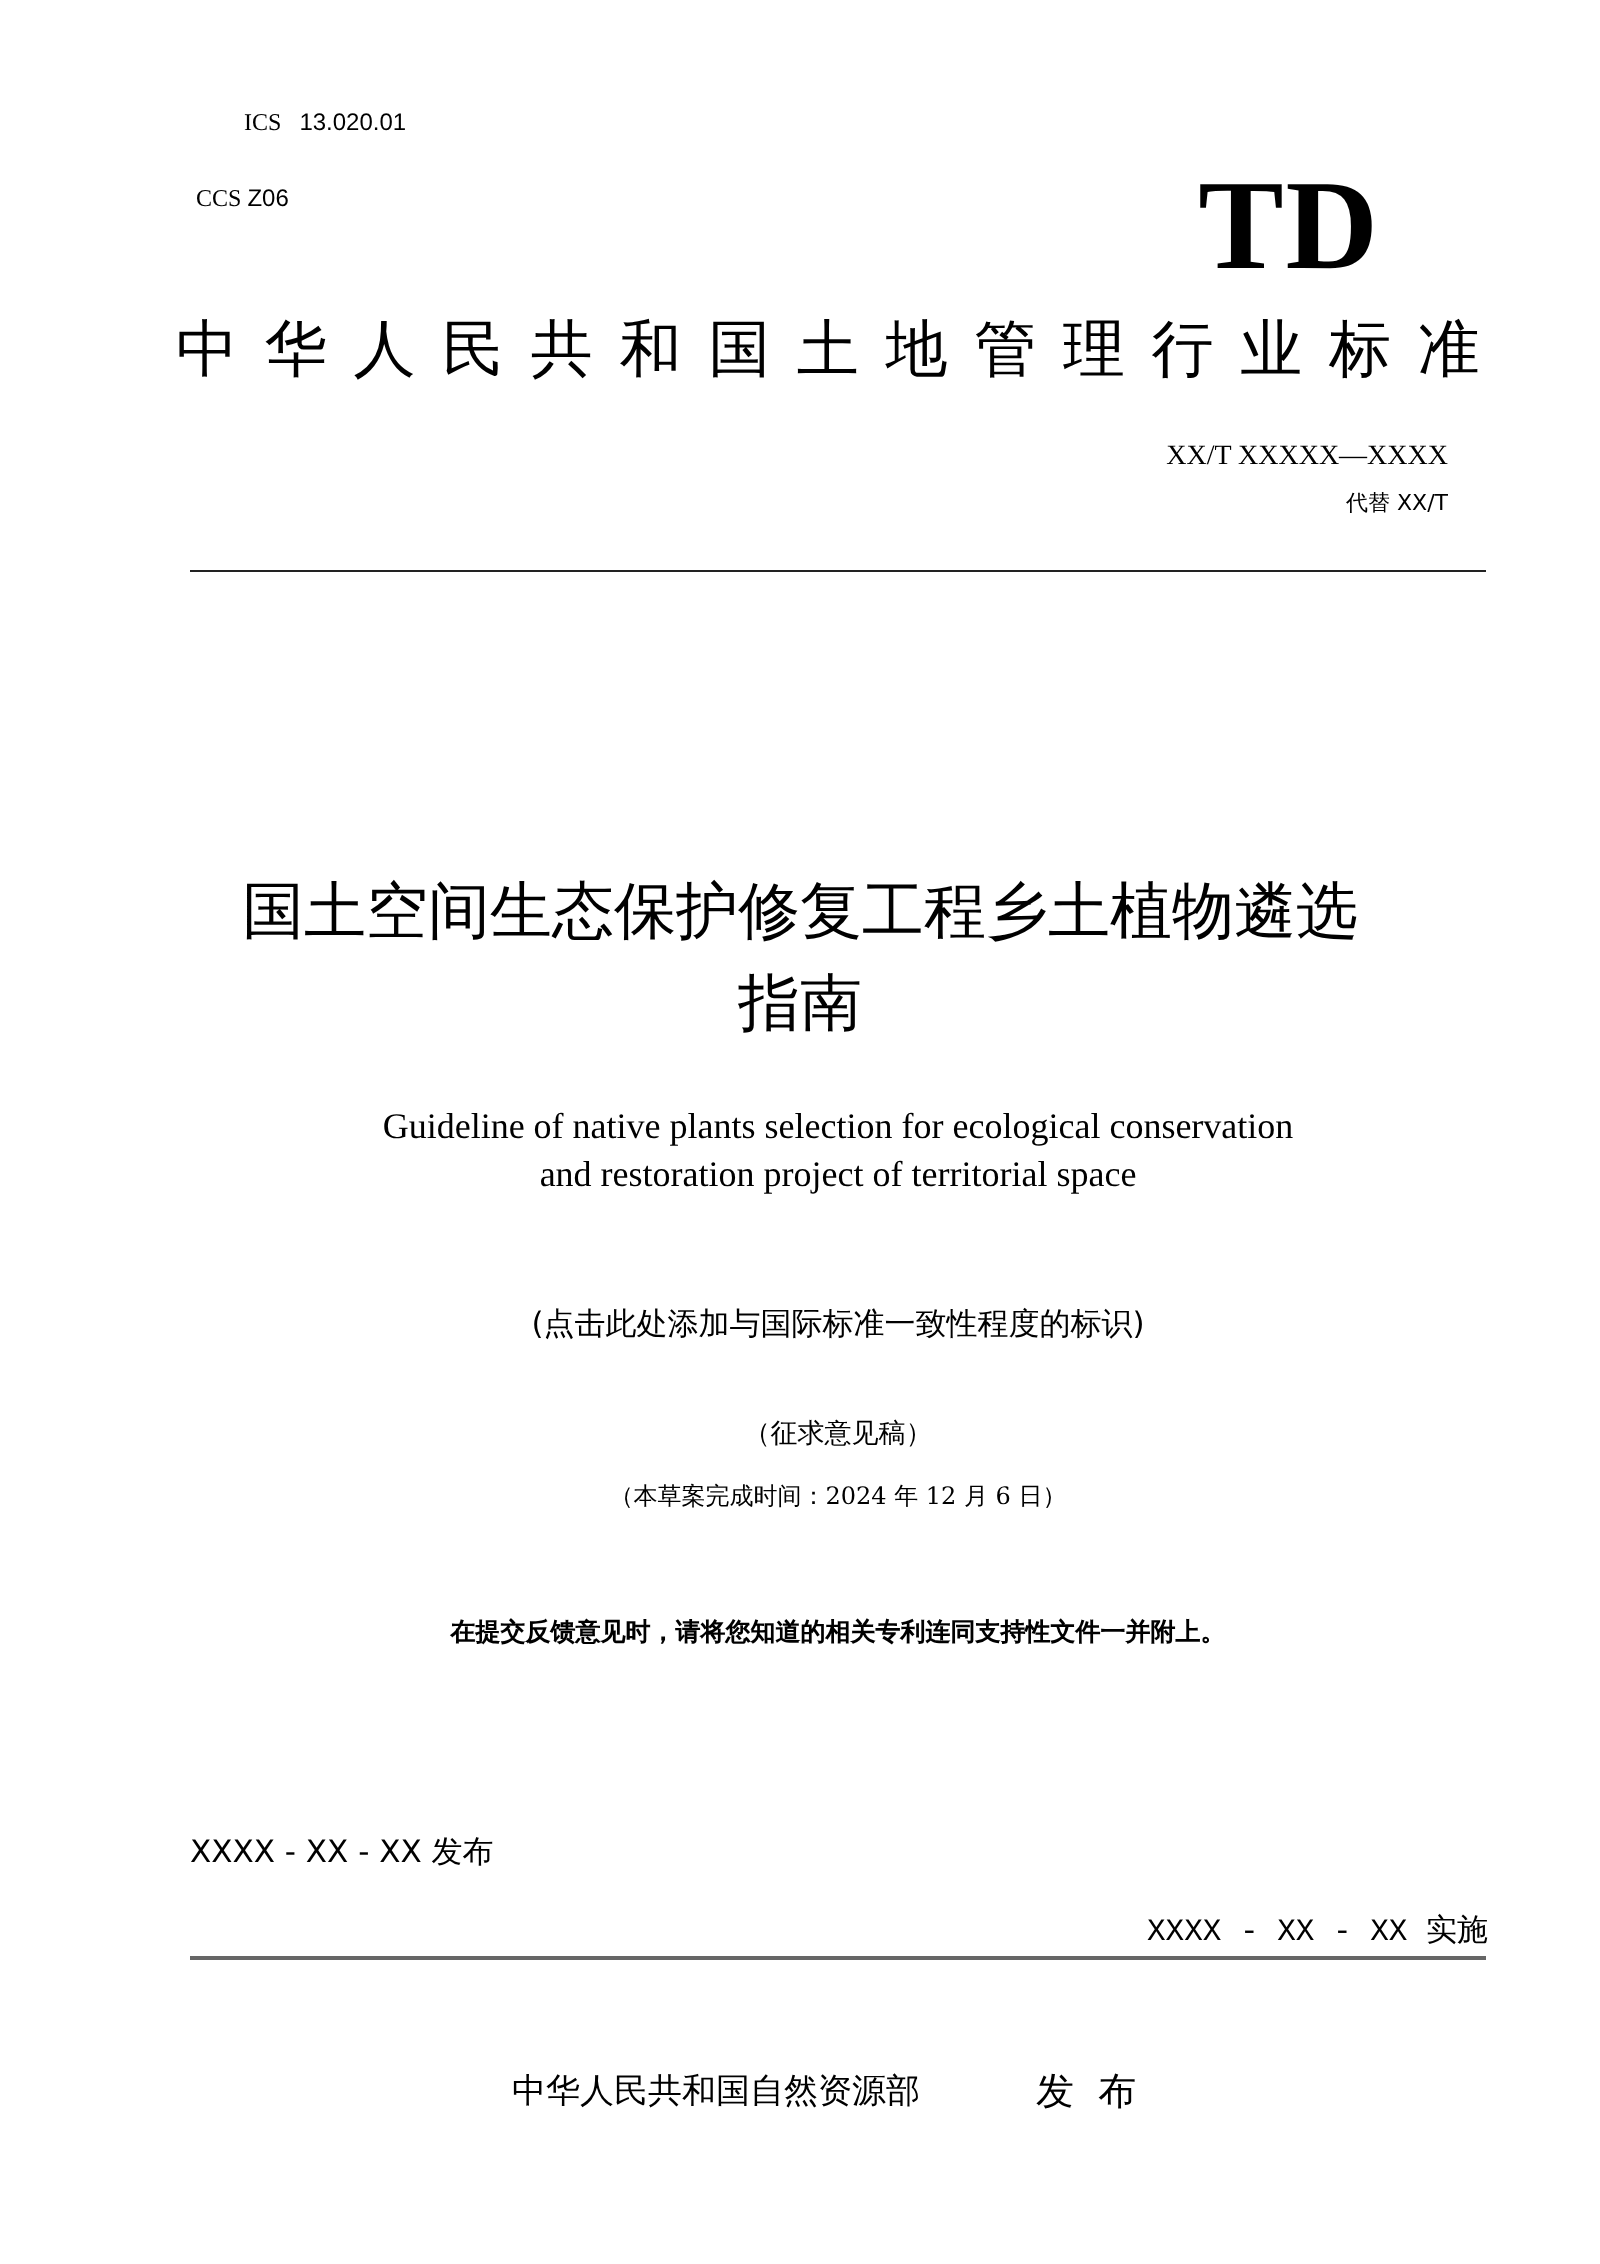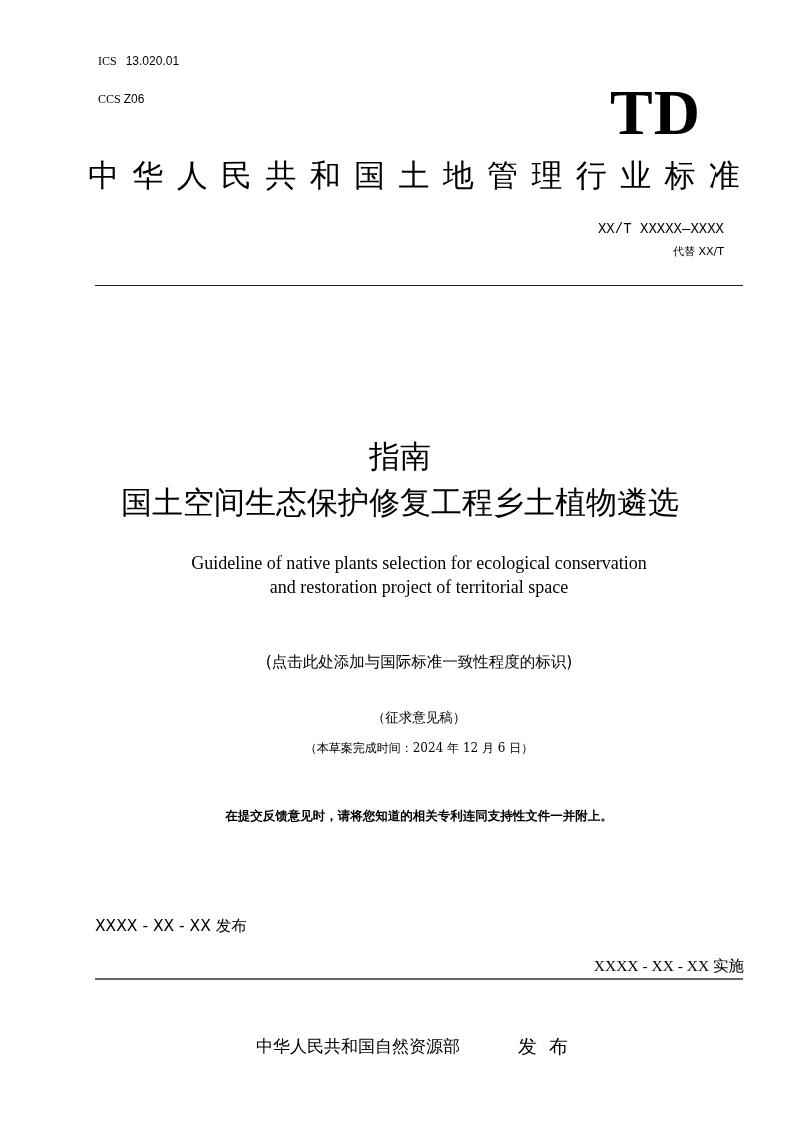--- a/index.html
+++ b/index.html
@@ -17,25 +17,25 @@
     .abs { position: absolute; }
 
     .ics-line {
       left: 92px;
       font-size: 12px;
       line-height: 14px;
       font-family: "Liberation Serif", serif;
       white-space: pre;
     }
     .ics-line .num { font-family: "Liberation Sans", sans-serif; font-size: 12px; }
-    #ics { top: 40px; }
+    #ics { top: 40px; margin-left: 24px; }
     #ccs { top: 78px; }
 
     #td-logo {
-      right: 99px;
+      right: 110px;
       top: 78px;
       font-family: "Liberation Serif", serif;
       font-weight: bold;
       font-size: 64px;
       line-height: 70px;
       letter-spacing: 1px;
     }
 
     #std-name {
       left: 88px;
@@ -45,21 +45,21 @@
       font-size: 31px;
       line-height: 40px;
       display: flex;
       justify-content: space-between;
     }
     #std-name span { display: inline-block; }
 
     #std-code {
       right: 76px;
       top: 220px;
-      font-family: Liberation Mono, monospace;
+      font-family: Liberation Serif, serif;
       font-size: 14px;
       line-height: 18px;
       text-align: center;
     }
     #std-replace {
       right: 76px;
       top: 245px;
       font-family: "DejaVu Sans", sans-serif;
       font-size: 11px;
       line-height: 14px;
@@ -141,21 +141,21 @@
       left: 95px;
       top: 916px;
       font-family: "DejaVu Sans", sans-serif;
       font-size: 15.5px;
       line-height: 20px;
       white-space: pre;
     }
     #implement-date {
       right: 56px;
       top: 956px;
-      font-family: Liberation Serif, serif;
+      font-family: Liberation Mono, monospace;
       font-size: 15.5px;
       line-height: 20px;
       white-space: pre;
       text-align: right;
     }
 
     #publisher {
       left: 256px;
       top: 1035px;
       font-family: "DejaVu Sans", sans-serif;
@@ -201,22 +201,22 @@
   <span>标</span>
   <span>准</span>
 </div>
 
 <div class="abs" id="std-code">XX/T XXXXX—XXXX</div>
 <div class="abs" id="std-replace">代替 XX/T</div>
 
 <div class="abs rule" id="rule-top"></div>
 
 <div class="abs" id="title-cn">
+  <span class="line">国土空间生态保护修复工程乡土植物遴选</span>
   <span class="line">指南</span>
-  <span class="line">国土空间生态保护修复工程乡土植物遴选</span>
 </div>
 
 <div class="abs" id="title-en">
   <span class="line">Guideline of native plants selection for ecological conservation</span>
   <span class="line">and restoration project of territorial space</span>
 </div>
 
 <div class="abs" id="intl-mark">(点击此处添加与国际标准一致性程度的标识)</div>
 
 <div class="abs" id="draft-status">（征求意见稿）</div>

